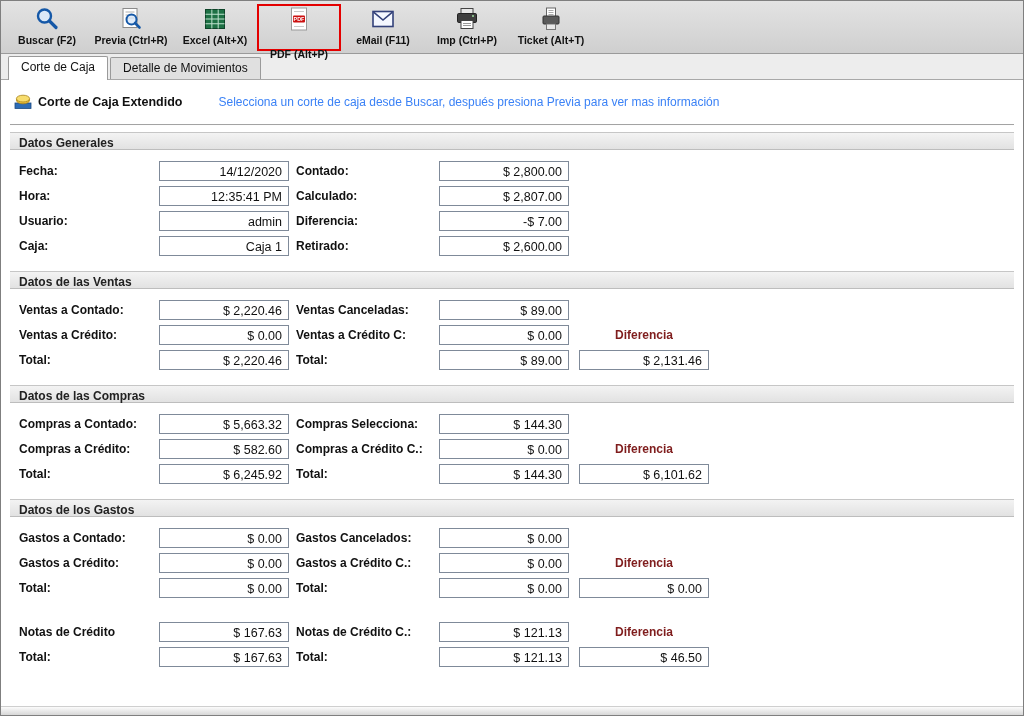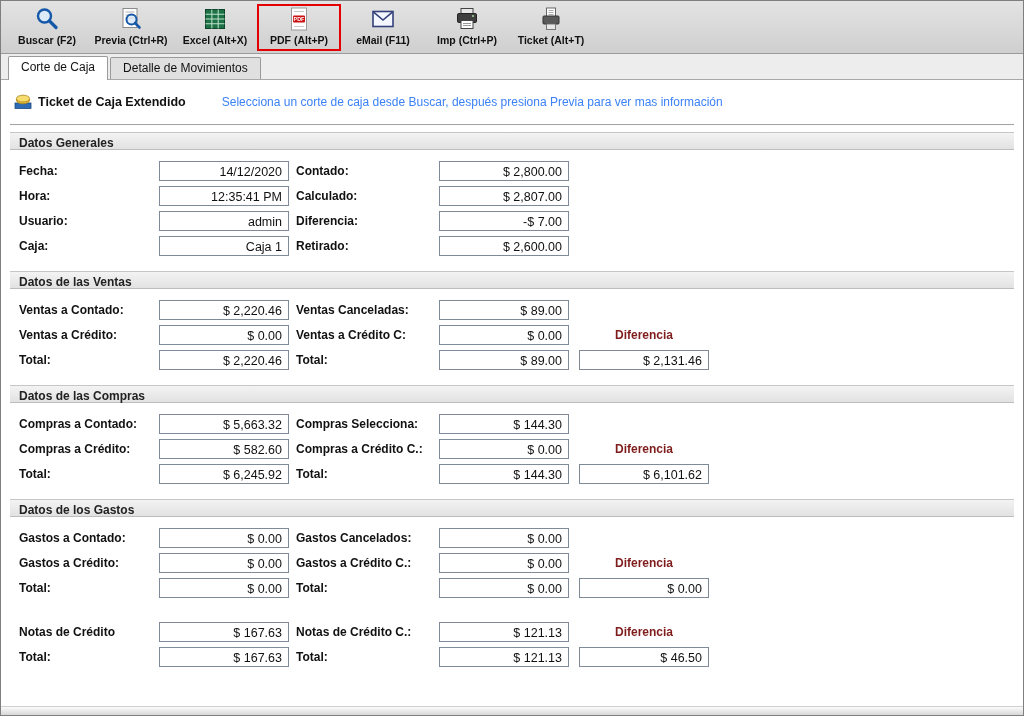--- a/index.html
+++ b/index.html
@@ -152,21 +152,21 @@
               <line x1="3.5" y1="8.25" x2="22.5" y2="8.25"></line>
               <line x1="3.5" y1="13" x2="22.5" y2="13"></line>
               <line x1="3.5" y1="17.75" x2="22.5" y2="17.75"></line>
               <line x1="9.85" y1="3.5" x2="9.85" y2="22.5"></line>
               <line x1="16.2" y1="3.5" x2="16.2" y2="22.5"></line>
             </g>
           </svg>
         </span>
         <span class="tb-lbl">Excel (Alt+X)</span>
       </div>
-      <div class="tb-btn highlighted" style="border-color: rgb(228, 0, 0);">
+      <div class="tb-btn highlighted" style="border-color: rgb(228, 0, 0); gap: 14px;">
         <span class="tb-icon">
           <svg viewBox="0 0 26 26" width="26" height="26">
             <rect x="5.5" y="2" width="15" height="22" fill="#fff" stroke="#9a9a9a"></rect>
             <line x1="8" y1="5.5" x2="18" y2="5.5" stroke="#c9c9c9"></line>
             <line x1="8" y1="20.5" x2="18" y2="20.5" stroke="#c9c9c9"></line>
             <rect x="7" y="9.5" width="12" height="7" rx="1" fill="#cc1111"></rect>
             <text x="13" y="14.9" font-size="5.4" font-family="Liberation Sans, sans-serif" font-weight="bold" fill="#fff" text-anchor="middle">PDF</text>
           </svg>
         </span>
         <span class="tb-lbl">PDF (Alt+P)</span>
@@ -215,21 +215,21 @@
 
   <div class="content">
     <div class="info-row">
       <span class="info-icon">
         <svg width="18" height="16" viewBox="0 0 18 16">
           <rect x="1" y="9" width="16" height="5.5" fill="#2d6cb5" stroke="#1c4a80" stroke-width="0.8"></rect>
           <ellipse cx="9" cy="6.2" rx="6.6" ry="3.6" fill="#f0c53a" stroke="#a8831a" stroke-width="0.8"></ellipse>
           <ellipse cx="9" cy="4.6" rx="6.6" ry="3.4" fill="#f7dd6e" stroke="#a8831a" stroke-width="0.8"></ellipse>
         </svg>
       </span>
-      <span class="info-title">Ticket de Caja Extendido</span>
+      <span class="info-title">Corte de Caja Extendido</span>
       <span class="info-sub">Selecciona un corte de caja desde Buscar, después presiona Previa para ver mas información</span>
     </div>
 
     <div class="divider"></div>
 
     <div class="sections">
         <div class="section">
           <div class="section-header">Datos Generales</div>
           <div class="rows">
             <div class="row">

